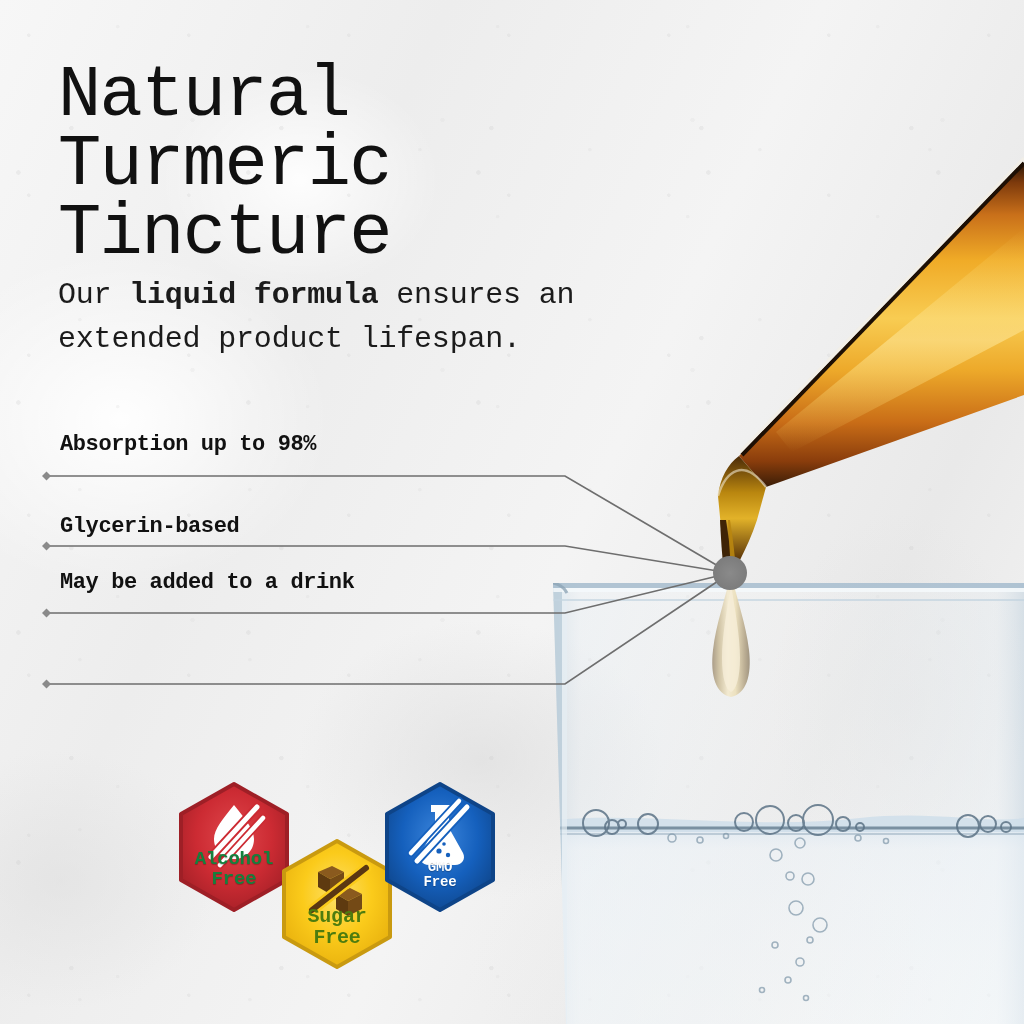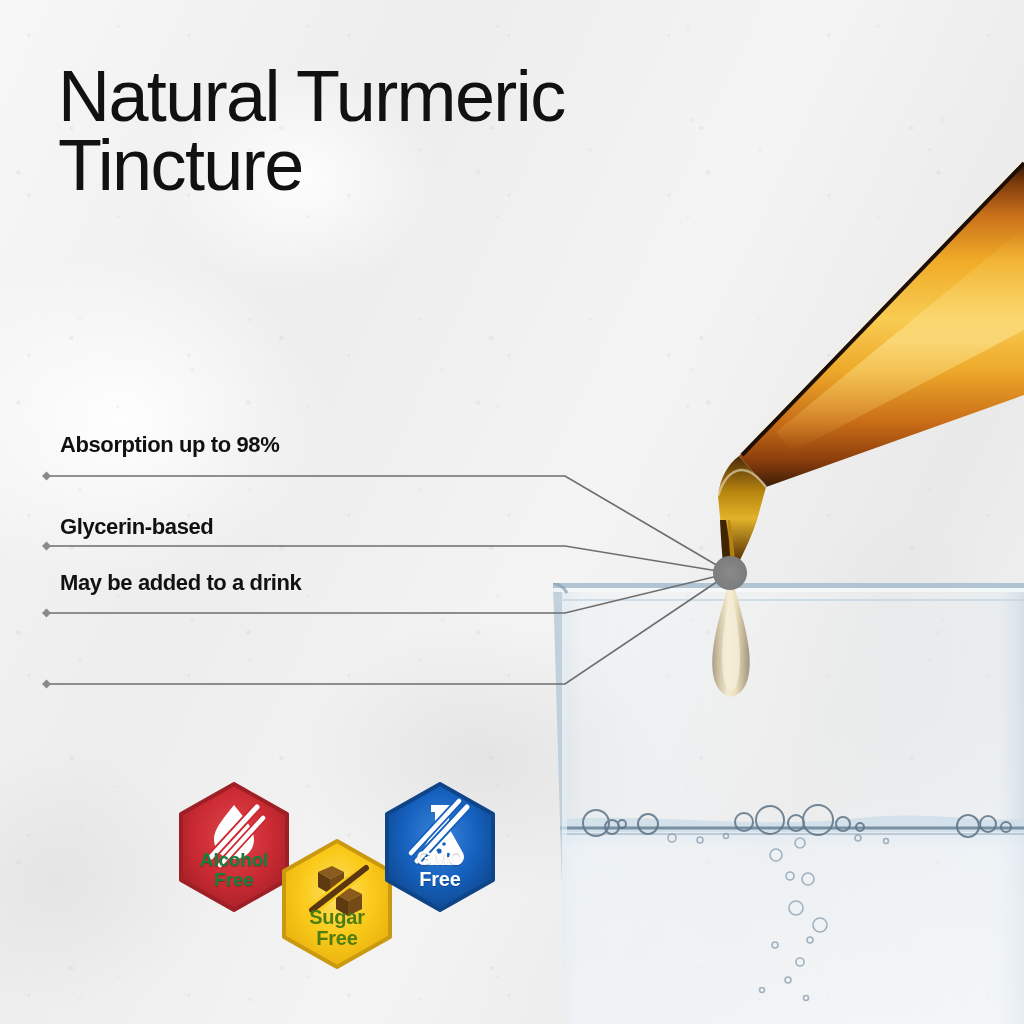--- a/index.html
+++ b/index.html
@@ -1,21 +1,21 @@
 <!DOCTYPE html>
 <html><head>
 <meta charset="utf-8">
 <style>
   html,body{margin:0;padding:0;}
   body{
     width:1024px;height:1024px;overflow:hidden;
     font-family:"Liberation Sans", sans-serif;
     background:#f2f2f2;
   }
-  #stage{position:relative;width:1024px;height:1024px;overflow:hidden;background:#f1f1f1;}
+  #stage{position:relative;width:1024px;height:1024px;overflow:hidden;background:#f1f1f1;font-family:Liberation Mono, monospace;}
 
   
   .bg-base{position:absolute;inset:0;background:#f0f0f0;}
   .bg-tex{
     position:absolute;inset:0;
     background:
       radial-gradient(ellipse 300px 240px at 120px 420px, rgba(255,255,255,.95), rgba(255,255,255,0) 70%),
       radial-gradient(ellipse 260px 200px at 480px 760px, rgba(214,214,214,.55), rgba(214,214,214,0) 70%),
       radial-gradient(ellipse 220px 180px at 60px 880px, rgba(220,220,220,.5), rgba(220,220,220,0) 72%),
       radial-gradient(ellipse 340px 200px at 700px 960px, rgba(236,236,236,.6), rgba(236,236,236,0) 70%),
@@ -65,21 +65,21 @@
     font-weight:700;line-height:1.02;letter-spacing:-.2px;
     pointer-events:none;
   }
   .b-vegan{left:72px;top:838px;}
   .b-alcohol{left:175px;top:781px;}
   .b-sugar{left:278px;top:838px;}
   .b-gmo{left:381px;top:781px;}
   .b-vegan .lbl{bottom:26px;font-size:21px;color:#fff;text-shadow:0 1px 1px rgba(0,0,0,.25);}
   .b-alcohol .lbl{bottom:24px;font-size:19px;color:#15803d;text-shadow:0 1px 1px rgba(0,0,0,.25);}
   .b-sugar .lbl{bottom:22px;font-size:20px;color:#4d7c0f;}
-  .b-gmo .lbl{bottom:24px;font-size:20px;color:#fff;text-shadow:0 1px 1px rgba(0,0,0,.25);}
+  .b-gmo .lbl{bottom:24px;font-size:14px;color:#fff;text-shadow:0 1px 1px rgba(0,0,0,.25);}
 </style>
 </head>
 <body>
 
 <div id="stage">
 
   <div class="bg-base"></div>
   <div class="bg-tex"></div>
   <div class="bg-speckle"></div>
 
@@ -234,20 +234,21 @@
       <path d="M42,684 L46.5,679.5 L51,684 L46.5,688.5 Z"></path>
     </g>
     <circle cx="730" cy="573" r="17" fill="url(#gDotSh)"></circle>
   </svg>
 
   <div class="headline">
     <div>Natural Turmeric</div>
     <div>Tincture</div>
   </div>
 
+  <div class="subhead"><span>Our </span><b>liquid formula</b><span> ensures an extended product lifespan.</span></div>
 
   <div class="features">
     <div class="feat f0">Absorption up to 98%</div>
     <div class="feat f1">Glycerin-based</div>
     <div class="feat f2">May be added to a drink</div>
   </div>
 
   <div class="badges">
 
 

